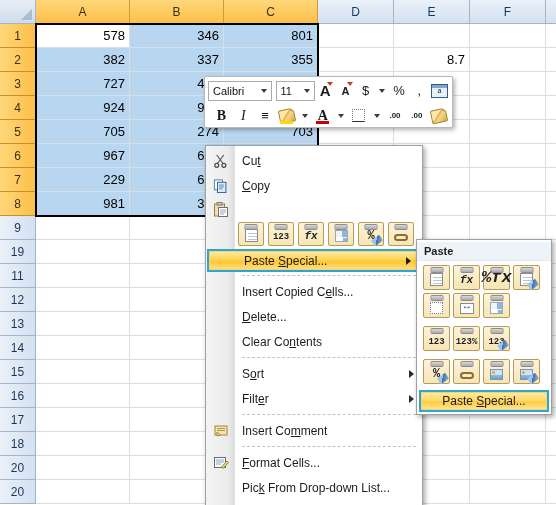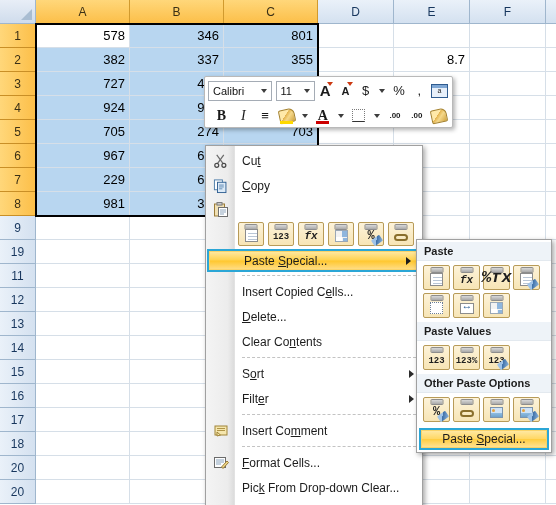--- a/index.html
+++ b/index.html
@@ -751,21 +751,21 @@
         <svg width="16" height="15" viewBox="0 0 16 15">
           <rect x="1.5" y="2" width="11" height="10" fill="#fdfdfd" stroke="#6b6b6b"></rect>
           <path d="M3 4.5h8M3 6.5h8M3 8.5h5" stroke="#8aa4bd" stroke-width="1"></path>
           <path d="M8.5 11.5 L14 5.5 L15.5 7 L10 13 Z" fill="#f0d98a" stroke="#9b7c38"></path>
         </svg>
       </span>
       <span><span class="u">F</span><span>ormat Cells...</span></span>
     </div>
 
     <div class="mi">
-      <span><span>Pic</span><span class="u">k</span><span> From Drop-down Clear...</span></span>
+      <span><span>Pic</span><span class="u">k</span><span> From Drop-down List...</span></span>
     </div>
 
     <div class="mi">
       
     </div>
 
   </div>
 
   <div class="submenu">
     <div class="sm-head">Paste</div>
@@ -786,34 +786,32 @@
         <div class="clip">
           <span class="dashbox"></span>
         </div>
         <div class="clip">
           <span class="arrows"></span>
         </div>
         <div class="clip">
           <span class="sqblocks"></span>
         </div>
       </div>
-    <div class="sm-head">Paste Values</div>
     <div class="sm-grid" id="smgrid1">
         <div class="clip">
           <span class="gl">123</span>
         </div>
         <div class="clip">
           <span class="gl">123%</span>
         </div>
         <div class="clip">
           <span class="gl">123</span>
           <span class="minibrush"></span>
         </div>
       </div>
-    <div class="sm-head">Other Paste Options</div>
     <div class="sm-grid" id="smgrid2">
         <div class="clip">
           <span class="gl" style="font-size: 12px;">%</span>
           <span class="minibrush"></span>
         </div>
         <div class="clip">
           <span class="link"></span>
         </div>
         <div class="clip">
           <span class="pic"></span>

